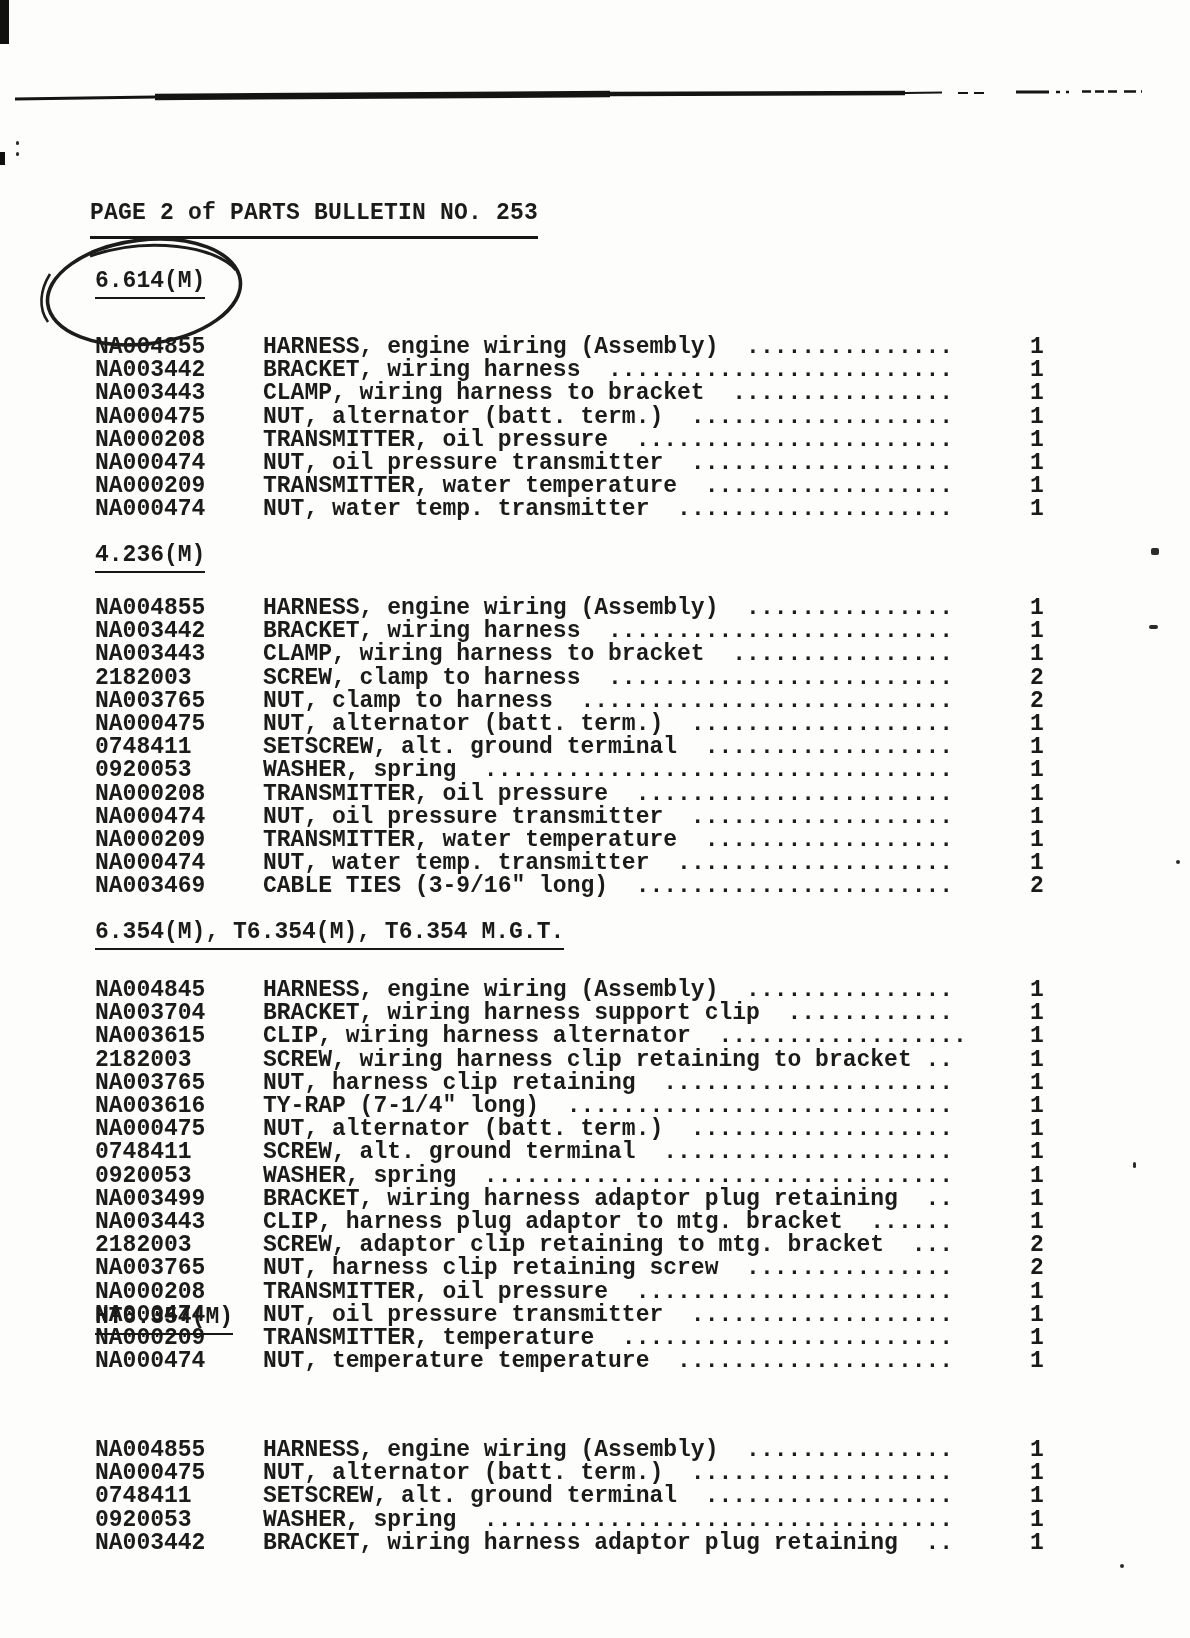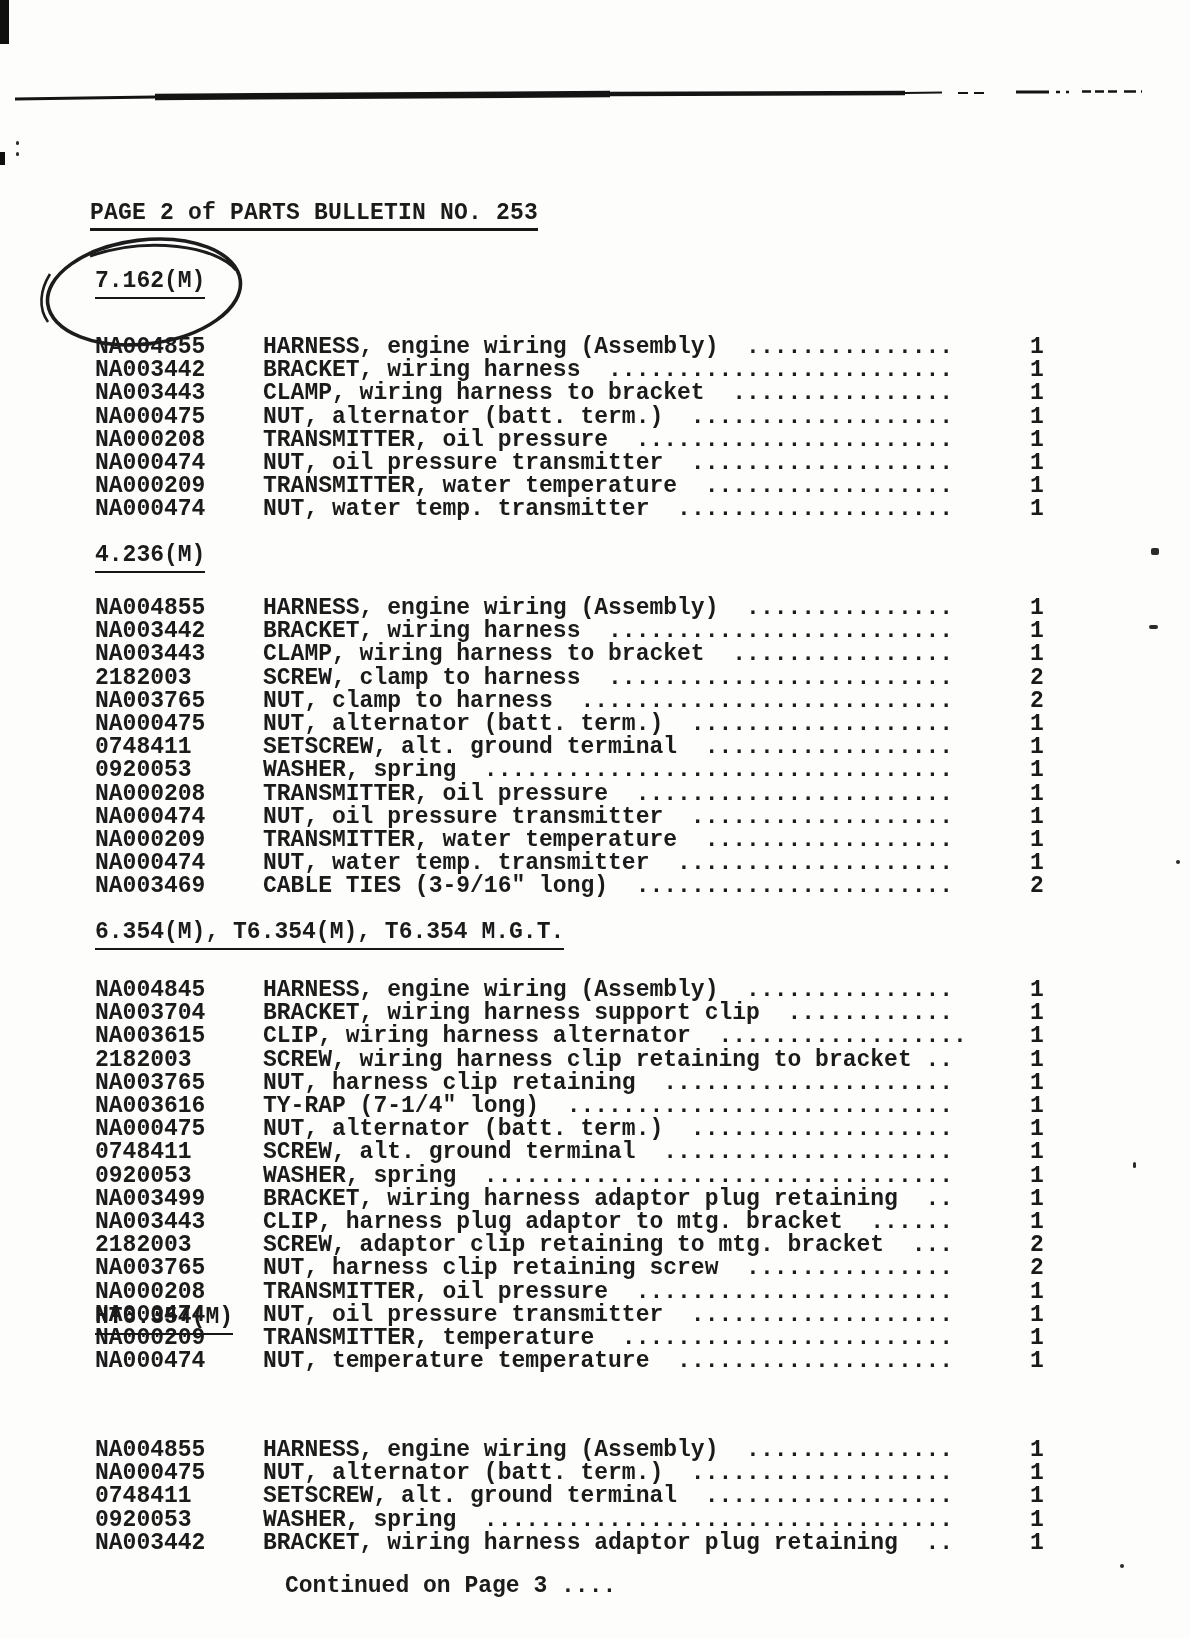--- a/index.html
+++ b/index.html
@@ -9,21 +9,21 @@
     background:#fdfdfc;
     overflow:hidden;
     font-family:"Liberation Mono","DejaVu Sans Mono",monospace;
     font-weight:700;
     color:#1b1b1b;
     font-size:23px;
   }
   .doc-header{
     position:absolute;left:90px;top:200px;
     border-bottom:3px solid #171717;
-    padding-bottom:2px;
+    padding-bottom:10px;
     letter-spacing:.2px;
     white-space:pre;
   }
   .section{position:absolute;left:95px;}
   .section-title{
     display:inline-block;
     border-bottom:2.5px solid #171717;
     padding-bottom:3px;
     white-space:pre;
   }
@@ -61,21 +61,21 @@
     <path d="M958,11 L985,11" stroke="#141414" stroke-width="2" stroke-dasharray="10 6" fill="none"></path>
     <path d="M1016,10 L1049,10" stroke="#141414" stroke-width="3" fill="none"></path>
     <path d="M1056,10 L1060,10 M1066,10 L1069,10" stroke="#141414" stroke-width="2.5" fill="none"></path>
     <path d="M1082,9.5 L1118,9.5" stroke="#141414" stroke-width="2.5" stroke-dasharray="9 4" fill="none"></path>
     <path d="M1124,9.5 L1142,9.5" stroke="#141414" stroke-width="2.5" stroke-dasharray="12 5" fill="none"></path>
   </svg>
 
   <div class="doc-header">PAGE 2 of PARTS BULLETIN NO. 253</div>
 
   <div id="parts-table">
-      <div class="section" style="top: 268px;"><span class="section-title">7.162(M)</span></div>
+      <div class="section" style="top: 268px;"><span class="section-title">6.614(M)</span></div>
       <div class="section" style="top: 334px;">
         <div class="row" style="top: 0px;"><span class="part">NA004855</span><span class="descwrap"><span>HARNESS, engine wiring (Assembly)</span><span>  ...............</span></span><span class="qty">1</span></div>
         <div class="row" style="top: 23.2px;"><span class="part">NA003442</span><span class="descwrap"><span>BRACKET, wiring harness</span><span>  .........................</span></span><span class="qty">1</span></div>
         <div class="row" style="top: 46.4px;"><span class="part">NA003443</span><span class="descwrap"><span>CLAMP, wiring harness to bracket</span><span>  ................</span></span><span class="qty">1</span></div>
         <div class="row" style="top: 69.6px;"><span class="part">NA000475</span><span class="descwrap"><span>NUT, alternator (batt. term.)</span><span>  ...................</span></span><span class="qty">1</span></div>
         <div class="row" style="top: 92.8px;"><span class="part">NA000208</span><span class="descwrap"><span>TRANSMITTER, oil pressure</span><span>  .......................</span></span><span class="qty">1</span></div>
         <div class="row" style="top: 116px;"><span class="part">NA000474</span><span class="descwrap"><span>NUT, oil pressure transmitter</span><span>  ...................</span></span><span class="qty">1</span></div>
         <div class="row" style="top: 139.2px;"><span class="part">NA000209</span><span class="descwrap"><span>TRANSMITTER, water temperature</span><span>  ..................</span></span><span class="qty">1</span></div>
         <div class="row" style="top: 162.4px;"><span class="part">NA000474</span><span class="descwrap"><span>NUT, water temp. transmitter</span><span>  ....................</span></span><span class="qty">1</span></div>
       </div>
@@ -124,15 +124,14 @@
         <div class="row" style="top: 92.8px;"><span class="part">NA003442</span><span class="descwrap"><span>BRACKET, wiring harness adaptor plug retaining</span><span>  ..</span></span><span class="qty">1</span></div>
       </div>
     </div>
 
   <svg style="left:28px;top:230px;z-index:5;" width="240" height="135" viewBox="0 0 240 135">
     <ellipse cx="116" cy="62" rx="97" ry="52" fill="none" stroke="#1c1c1c" stroke-width="3.6" transform="rotate(-7 116 62)"></ellipse>
     <path d="M 208,40 C 188,16 120,6 62,26" fill="none" stroke="#1c1c1c" stroke-width="3"></path>
     <path d="M 20,92 C 10,78 12,60 22,44" fill="none" stroke="#1c1c1c" stroke-width="2.6"></path>
   </svg>
 
-  <div class="footer">Continued on Page 3 ....</div>
 
 </div>
 
 </body></html>

